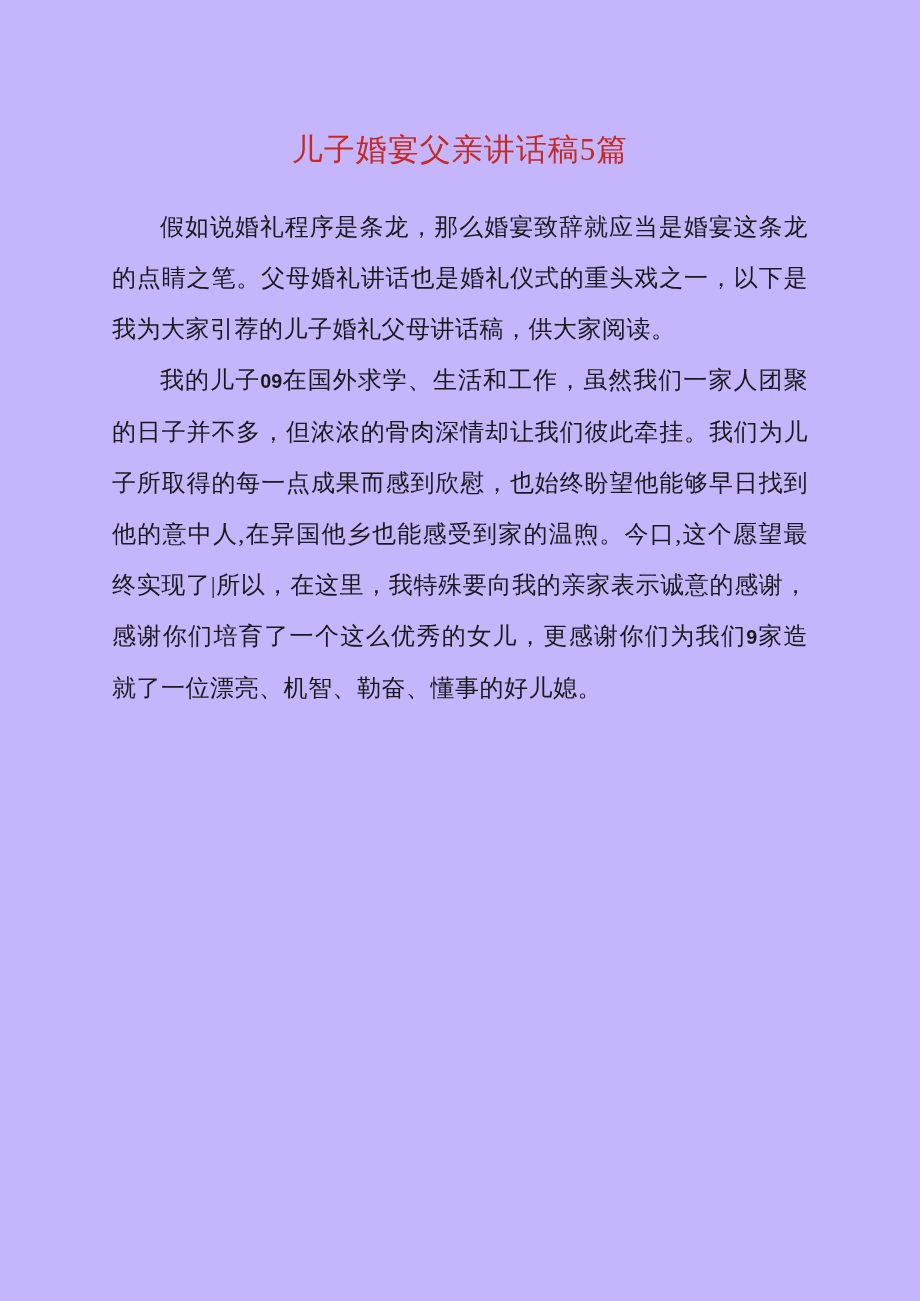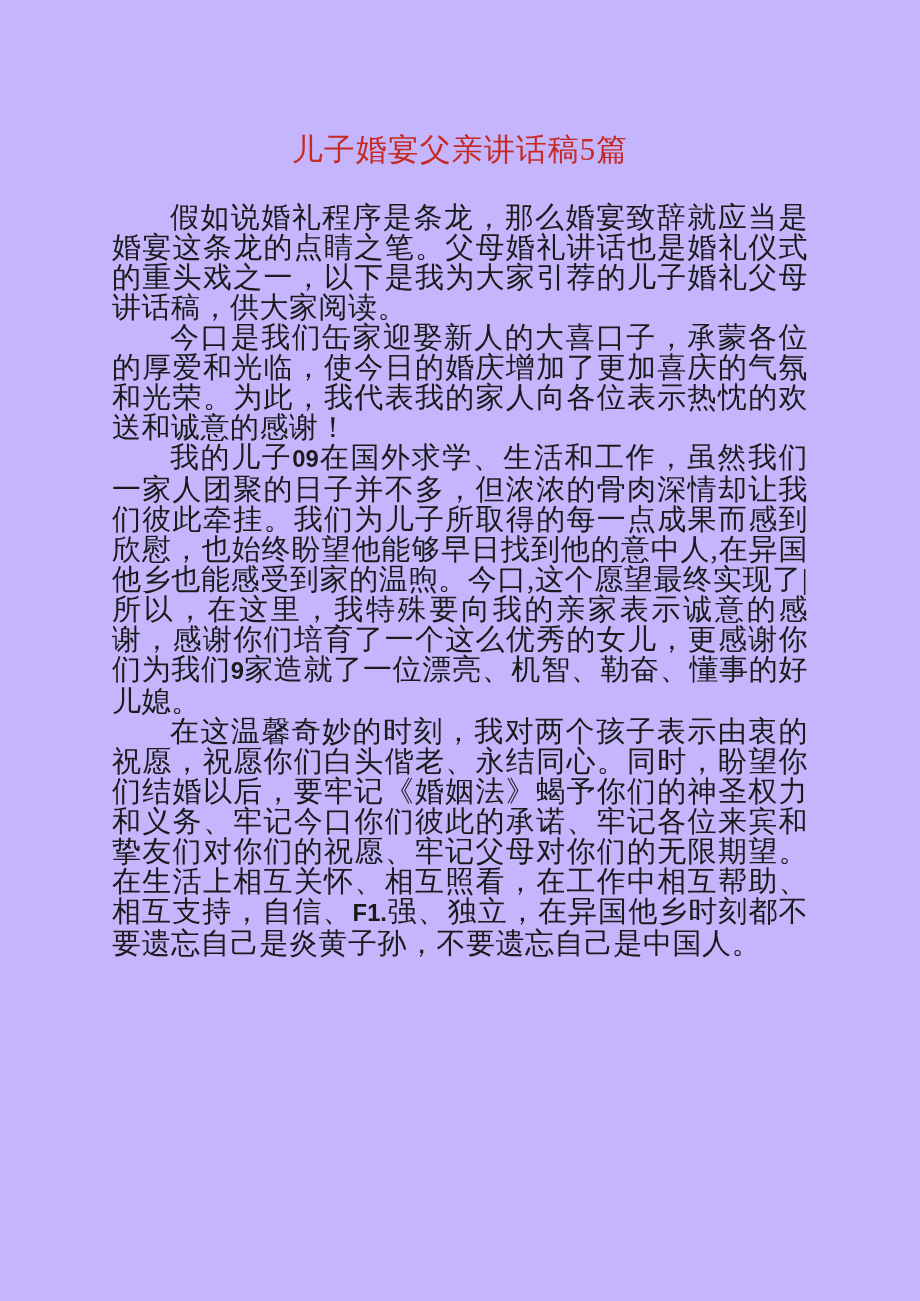--- a/index.html
+++ b/index.html
@@ -23,38 +23,36 @@
     margin: 0 0 30px 0;
     text-align: center;
     font-size: 31px;
     font-weight: 400;
     letter-spacing: 1px;
     line-height: 44px;
     font-family: "Liberation Serif", "DejaVu Serif", serif;
   }
   .doc-body p {
     margin: 0;
-    font-size: 29px;
-    line-height: 30px;
+    font-size: 24px;
+    line-height: 51px;
     text-indent: 2em;
     text-align: justify;
     word-break: break-all;
     letter-spacing: 0.5px;
   }
   .num-run {
     font-family: "Liberation Sans", "DejaVu Sans", sans-serif;
     font-weight: 700;
     font-size: 0.82em;
     letter-spacing: 0;
   }
 </style>
 </head>
 <body>
 
 <div class="page">
   <h1 class="doc-title" style="color: rgb(197, 42, 36);">儿子婚宴父亲讲话稿5篇</h1>
   <div class="doc-body">
       <p><span>假如说婚礼程序是条龙，那么婚宴致辞就应当是婚宴这条龙的点睛之笔。父母婚礼讲话也是婚礼仪式的重头戏之一，以下是我为大家引荐的儿子婚礼父母讲话稿，供大家阅读。</span></p>
-      <p><span>今口是我们缶家迎娶新人的大喜口子，承蒙各位的厚爱和光临，使今日的婚庆增加了更加喜庆的气氛和光荣。为此，我代表我的家人向各位表示热忱的欢送和诚意的感谢！</span></p>
       <p><span>我的儿子</span><span class="num-run">09</span><span>在国外求学、生活和工作，虽然我们一家人团聚的日子并不多，但浓浓的骨肉深情却让我们彼此牵挂。我们为儿子所取得的每一点成果而感到欣慰，也始终盼望他能够早日找到他的意中人,在异国他乡也能感受到家的温煦。今口,这个愿望最终实现了|所以，在这里，我特殊要向我的亲家表示诚意的感谢，感谢你们培育了一个这么优秀的女儿，更感谢你们为我们</span><span class="num-run">9</span><span>家造就了一位漂亮、机智、勒奋、懂事的好儿媳。</span></p>
-      <p><span>在这温馨奇妙的时刻，我对两个孩子表示由衷的祝愿，祝愿你们白头偕老、永结同心。同时，盼望你们结婚以后，要牢记《婚姻法》蝎予你们的神圣权力和义务、牢记今口你们彼此的承诺、牢记各位来宾和挚友们对你们的祝愿、牢记父母对你们的无限期望。在生活上相互关怀、相互照看，在工作中相互帮助、相互支持，自信、</span><span class="num-run">F1.</span><span>强、独立，在异国他乡时刻都不要遗忘自己是炎黄子孙，不要遗忘自己是中国人。</span></p>
     </div>
 </div>
 
 </body></html>

